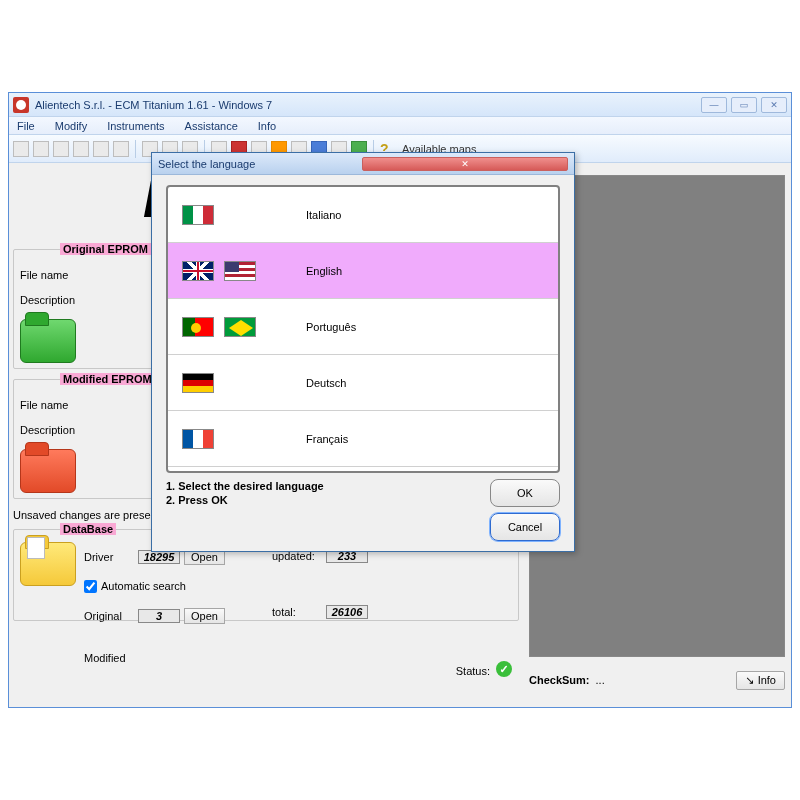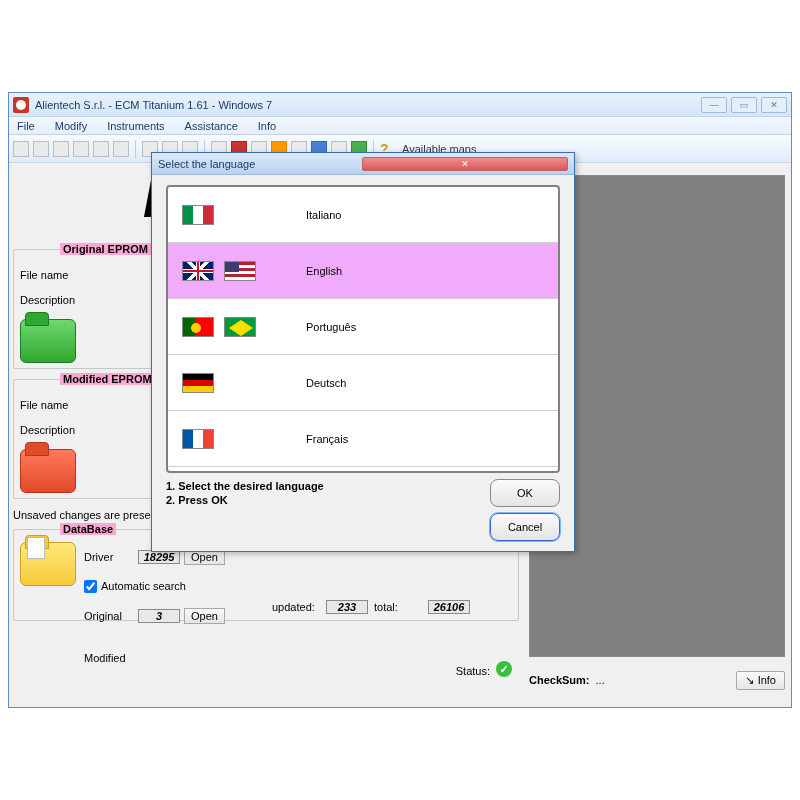--- a/index.html
+++ b/index.html
@@ -62,21 +62,21 @@
   .folder-yellow{background:linear-gradient(#ffe97a,#f5c93a);border:1px solid #caa020;}
   .folder-yellow:before{background:#f5c93a;border:1px solid #caa020;}
   .folder-yellow .paper{position:absolute;left:6px;top:-6px;width:18px;height:22px;background:#fff;border:1px solid #bbb;}
 
   .num-box{display:inline-block;min-width:42px;text-align:center;padding:0 4px;border:1px solid #888;background:#e8e8e8;font-style:italic;font-weight:bold;}
   .smallbtn{border:1px solid #a6a6a6;background:linear-gradient(#fafafa,#e5e5e5);padding:1px 6px;border-radius:0;}
 
   .db-body{display:flex;gap:8px;}
   .db-col1{width:56px;}
   .db-col2{width:180px;display:flex;flex-direction:column;gap:2px;}
-  .db-col3{width:120px;display:flex;flex-direction:row;gap:6px;}
+  .db-col3{width:120px;display:flex;flex-direction:column;gap:16px;}
   .db-col4{flex:1;display:flex;align-items:flex-end;justify-content:flex-end;gap:6px;text-align:center;}
 
   .status-ok{width:16px;height:16px;border-radius:50%;background:#3abf3a;color:#fff;display:inline-flex;align-items:center;justify-content:center;font-weight:bold;}
 
   .right-panel{position:absolute;left:520px;top:10px;right:6px;bottom:50px;background:#808080;border:1px solid #888;}
   .checksum-bar{position:absolute;left:520px;right:6px;bottom:16px;height:22px;display:flex;align-items:center;gap:6px;margin-top:28px;}
   .checksum-val{flex:1;}
   .info-btn{border:1px solid #a6a6a6;background:linear-gradient(#fafafa,#e5e5e5);padding:2px 8px;border-radius:2px;}
 
   

